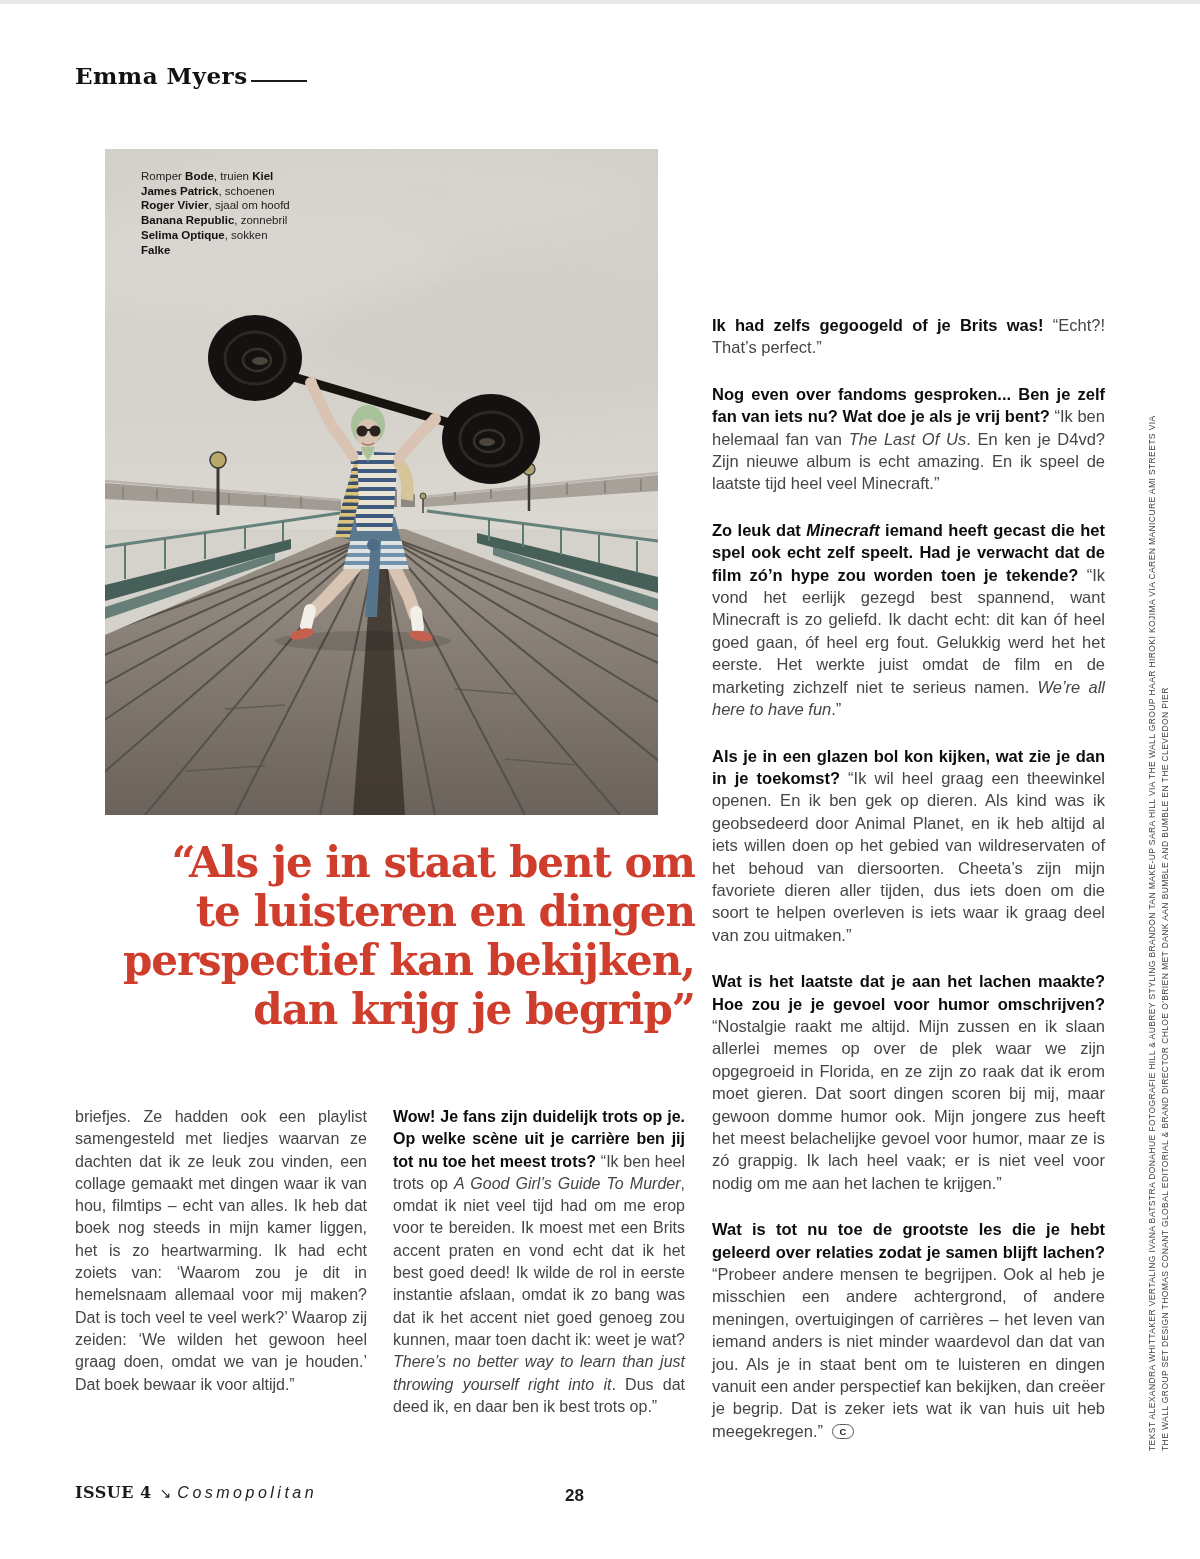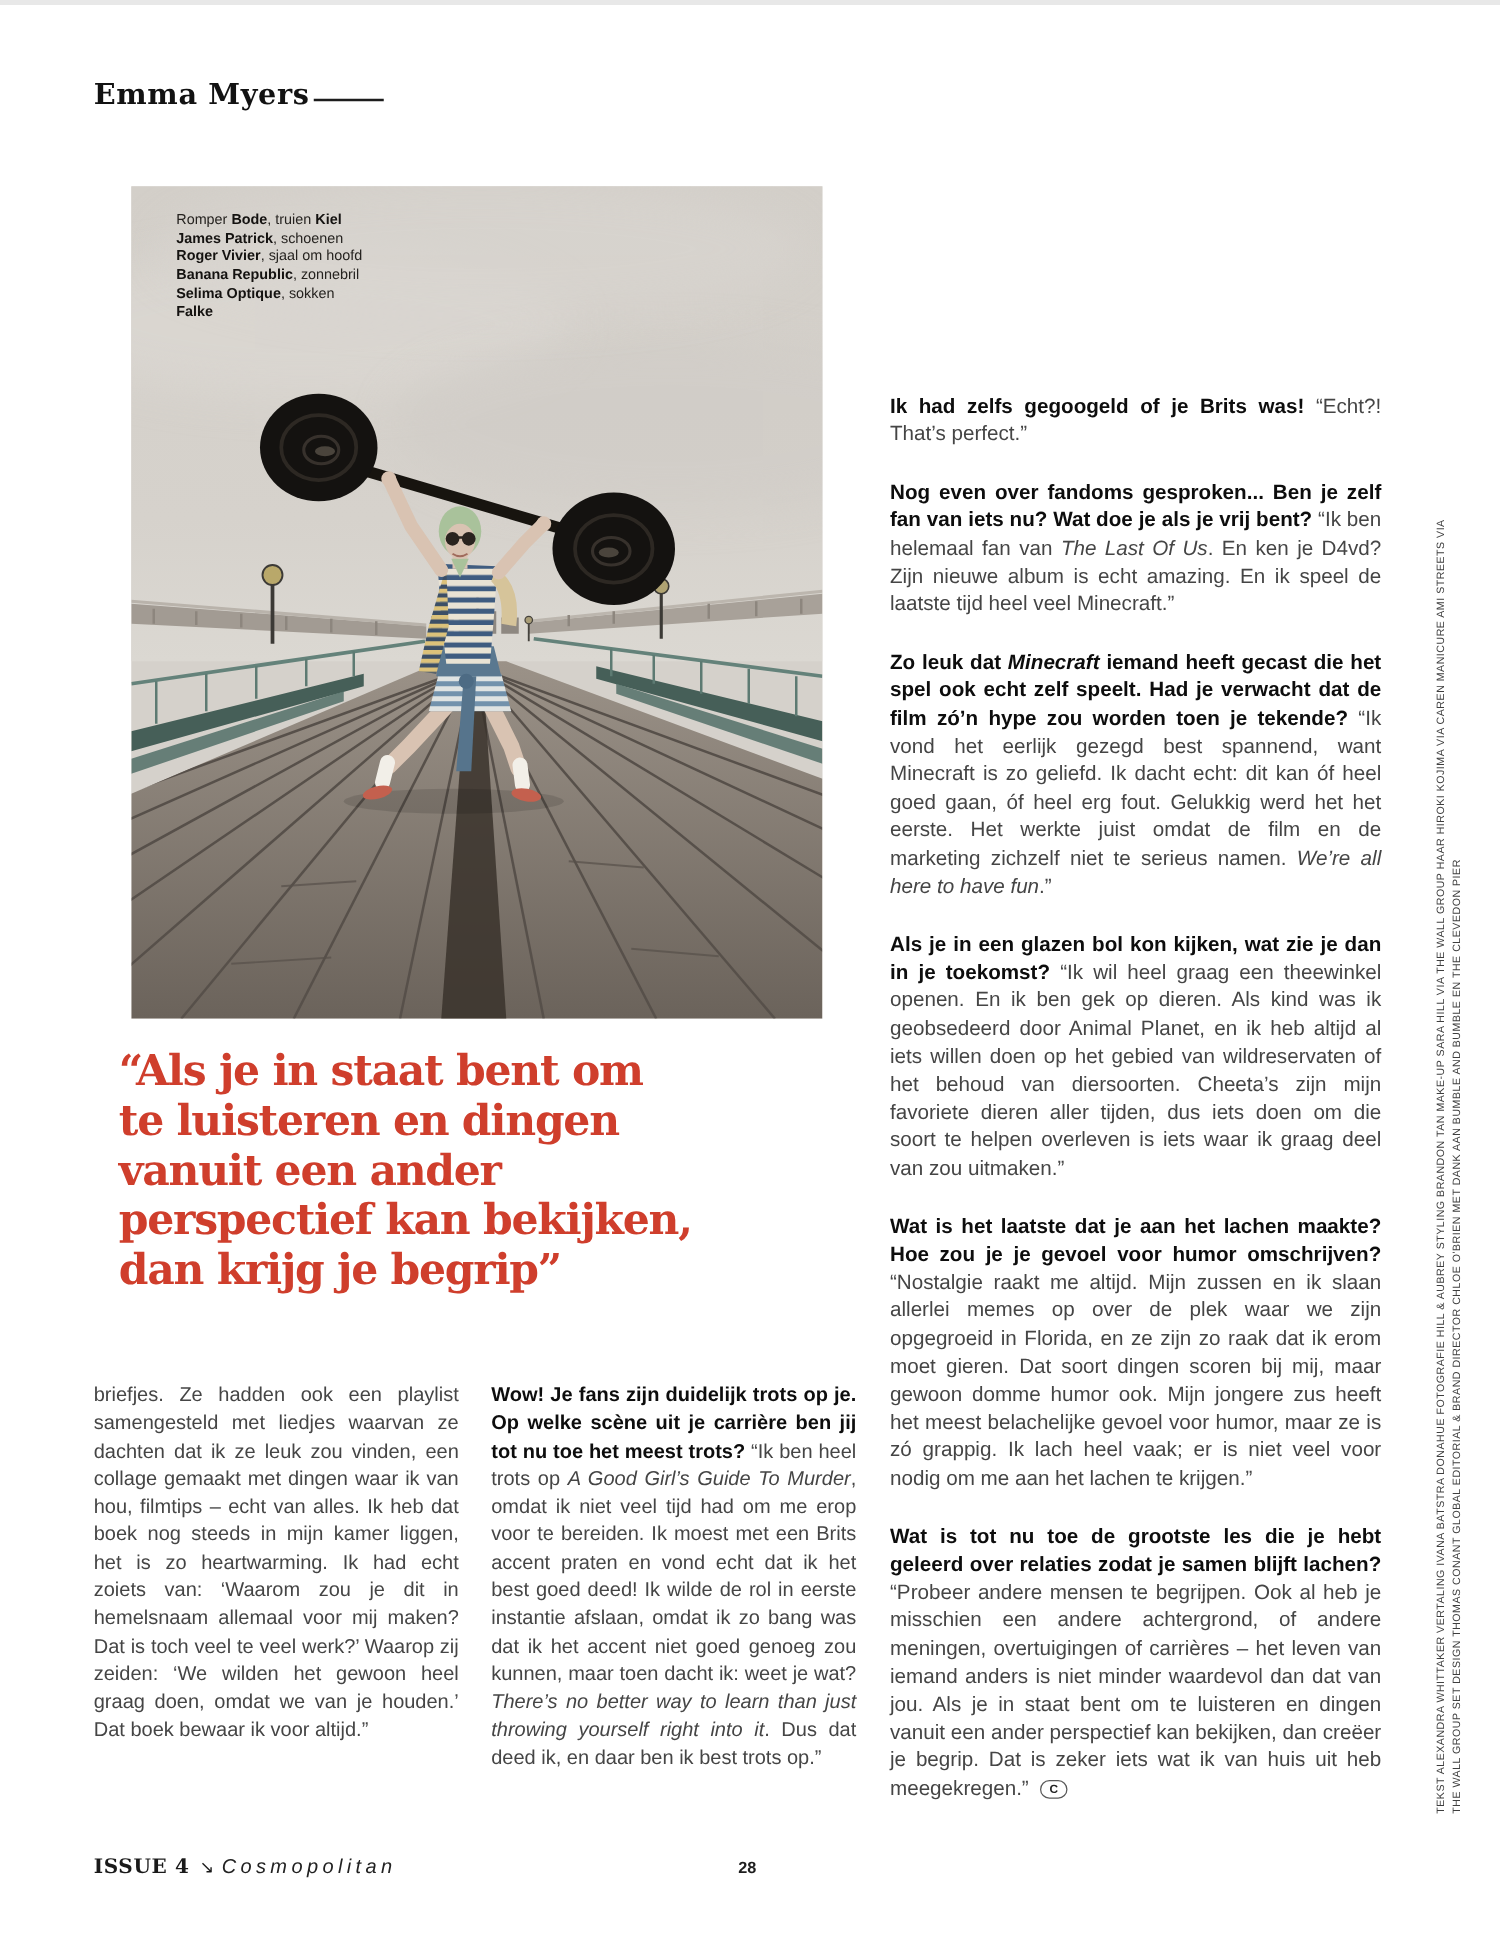--- a/index.html
+++ b/index.html
@@ -6,42 +6,42 @@
   .page{position:relative;width:1200px;height:1559px;background:#ffffff;margin:4px auto;
         font-family:"Liberation Sans",sans-serif;color:#454545;overflow:hidden;}
   .author{position:absolute;left:75px;top:58px;font-family:"DejaVu Serif",serif;
           font-weight:700;font-size:23px;color:#121212;letter-spacing:.5px;white-space:nowrap;}
   .author-rule{display:inline-block;width:56px;height:2px;background:#1c1c1c;margin-left:3px;vertical-align:2px;}
   .photo{position:absolute;left:105px;top:145px;width:553px;height:666px;overflow:hidden;background:#d5d1cb;}
   .photo svg{display:block;}
   .caption{position:absolute;left:36px;top:20px;width:158px;text-align:left;
            font-size:11.5px;line-height:1.28;color:#25221f;}
   .caption .rb{font-weight:700;color:#141210;}
-  .pullquote{position:absolute;left:95px;top:834px;width:600px;text-align:left;
-             font-family:"DejaVu Serif",serif;font-weight:700;font-size:34px;line-height:1.17;
+  .pullquote{position:absolute;left:95px;top:834px;width:600px;text-align:right;
+             font-family:"DejaVu Serif",serif;font-weight:700;font-size:42px;line-height:1.17;
              letter-spacing:-1px;}
   .col{position:absolute;text-align:justify;}
   .col p{margin:0 0 24px 0;}
   .col-left,.col-mid{left:75px;top:1102px;width:292px;font-size:16px;line-height:22.3px;}
   .col-mid{left:393px;}
   .col-right{left:712px;top:310px;width:393px;font-size:16.5px;line-height:22.4px;}
   .rb{font-weight:700;color:#0d0d0d;}
   .ri{font-style:italic;}
   .rbi{font-weight:700;font-style:italic;color:#0d0d0d;}
   .endmark{display:inline-block;border:1.4px solid #5a5a5a;border-radius:10px;
            padding:0 7px;font-size:9.5px;font-weight:700;line-height:13px;color:#222;
            vertical-align:2px;margin-left:4px;letter-spacing:0;}
   .credits{position:absolute;left:1146px;top:1447px;transform:rotate(-90deg);transform-origin:0 0;
            font-size:8.5px;letter-spacing:.4px;color:#3e3e3e;white-space:nowrap;line-height:13px;}
   .footer{position:absolute;left:75px;top:1479px;white-space:nowrap;color:#1a1a1a;}
   .footer .issue{font-family:"DejaVu Serif",serif;font-weight:700;font-size:16px;letter-spacing:.5px;text-align:right;}
   .footer .arrow{font-size:14px;margin:0 6px 0 8px;}
   .footer .mag{font-size:16px;letter-spacing:3.5px;color:#222;font-style:italic;}
-  .page-num{position:absolute;left:565px;top:1482px;width:40px;text-align:right;
-            font-weight:700;font-size:13px;color:#1d1d1d;}
+  .page-num{position:absolute;left:565px;top:1482px;width:40px;text-align:left;
+            font-weight:700;font-size:17px;color:#1d1d1d;}
 </style>
 </head>
 <body>
 
 <div class="page">
 
   <div class="author"><span>Emma Myers</span><span class="author-rule"></span></div>
 
   <div class="photo">
     <svg viewBox="0 0 553 666" width="553" height="666">
@@ -211,21 +211,20 @@
         <path d="M257,294 Q263,298 269,294" stroke="#a06b5c" stroke-width="1.5" fill="none"></path>
       </g>
     </svg>
 
     <div class="caption"><span>Romper </span><span class="rb">Bode</span><span>, truien </span><span class="rb">Kiel James Patrick</span><span>, schoenen </span><span class="rb">Roger Vivier</span><span>, sjaal om hoofd </span><span class="rb">Banana Republic</span><span>, zonnebril </span><span class="rb">Selima Optique</span><span>, sokken </span><span class="rb">Falke</span></div>
   </div>
 
   <div class="pullquote" style="color: rgb(207, 62, 44);">
       <div>“Als je in staat bent om</div>
       <div>te luisteren en dingen</div>
-      <div>vanuit een ander</div>
       <div>perspectief kan bekijken,</div>
       <div>dan krijg je begrip”</div>
     </div>
 
   <div class="col col-left">
       <p><span>briefjes. Ze hadden ook een playlist samengesteld met liedjes waarvan ze dachten dat ik ze leuk zou vinden, een collage gemaakt met dingen waar ik van hou, filmtips – echt van alles. Ik heb dat boek nog steeds in mijn kamer liggen, het is zo heartwarming. Ik had echt zoiets van: ‘Waarom zou je dit in hemelsnaam allemaal voor mij maken? Dat is toch veel te veel werk?’ Waarop zij zeiden: ‘We wilden het gewoon heel graag doen, omdat we van je houden.’ Dat boek bewaar ik voor altijd.”</span></p>
     </div>
   <div class="col col-mid">
       <p><span class="rb">Wow! Je fans zijn duidelijk trots op je. Op welke scène uit je carrière ben jij tot nu toe het meest trots? </span><span>“Ik ben heel trots op </span><span class="ri">A Good Girl’s Guide To Murder</span><span>, omdat ik niet veel tijd had om me erop voor te bereiden. Ik moest met een Brits accent praten en vond echt dat ik het best goed deed! Ik wilde de rol in eerste instantie afslaan, omdat ik zo bang was dat ik het accent niet goed genoeg zou kunnen, maar toen dacht ik: weet je wat? </span><span class="ri">There’s no better way to learn than just throwing yourself right into it</span><span>. Dus dat deed ik, en daar ben ik best trots op.”</span></p>
     </div>

